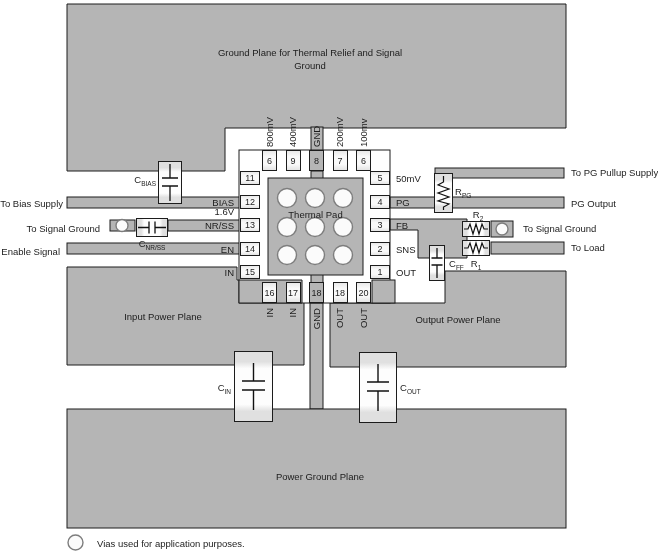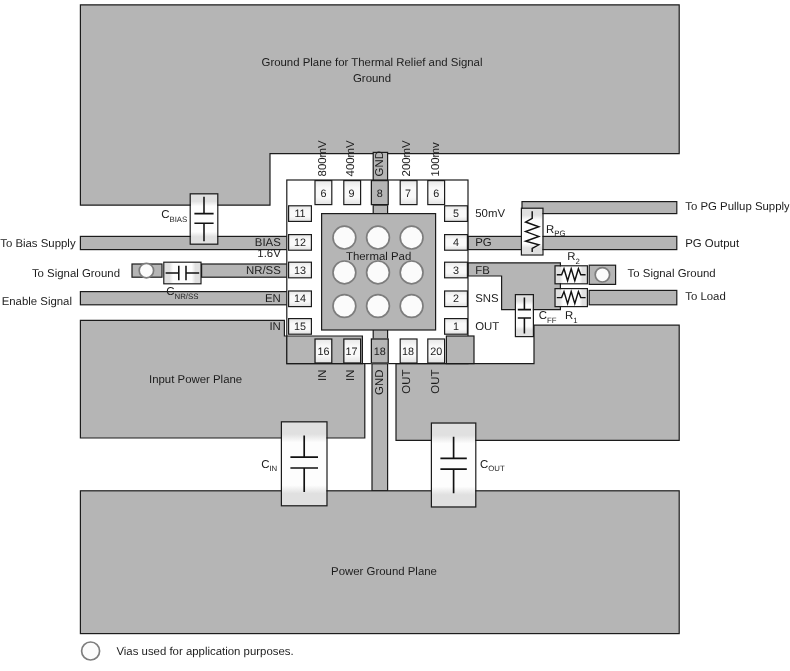--- a/index.html
+++ b/index.html
@@ -79,20 +79,21 @@
       <circle cx="75.5" cy="542.5" r="7.5"></circle>
     </g>
   </svg>
 
   <div class="lbl ctr" style="left:170px;top:46px;width:280px;">
     <div>Ground Plane for Thermal Relief and Signal</div>
     <div>Ground</div>
   </div>
 
   <div class="lbl ctr" style="left:83px;top:310px;width:160px;">Input Power Plane</div>
+  <div class="lbl ctr" style="left:378px;top:313px;width:160px;">Output Power Plane</div>
   <div class="lbl ctr" style="left:240px;top:470px;width:160px;">Power Ground Plane</div>
   <div class="lbl ctr" style="left:265px;top:208px;width:101px;">Thermal Pad</div>
 
   <div class="pin pin-t" style="left:262px;">
       <span>6</span>
     </div>
   <div class="pin pin-t" style="left:285.5px;">
       <span>9</span>
     </div>
   <div class="pin pin-t gnd" style="left:309px;">

